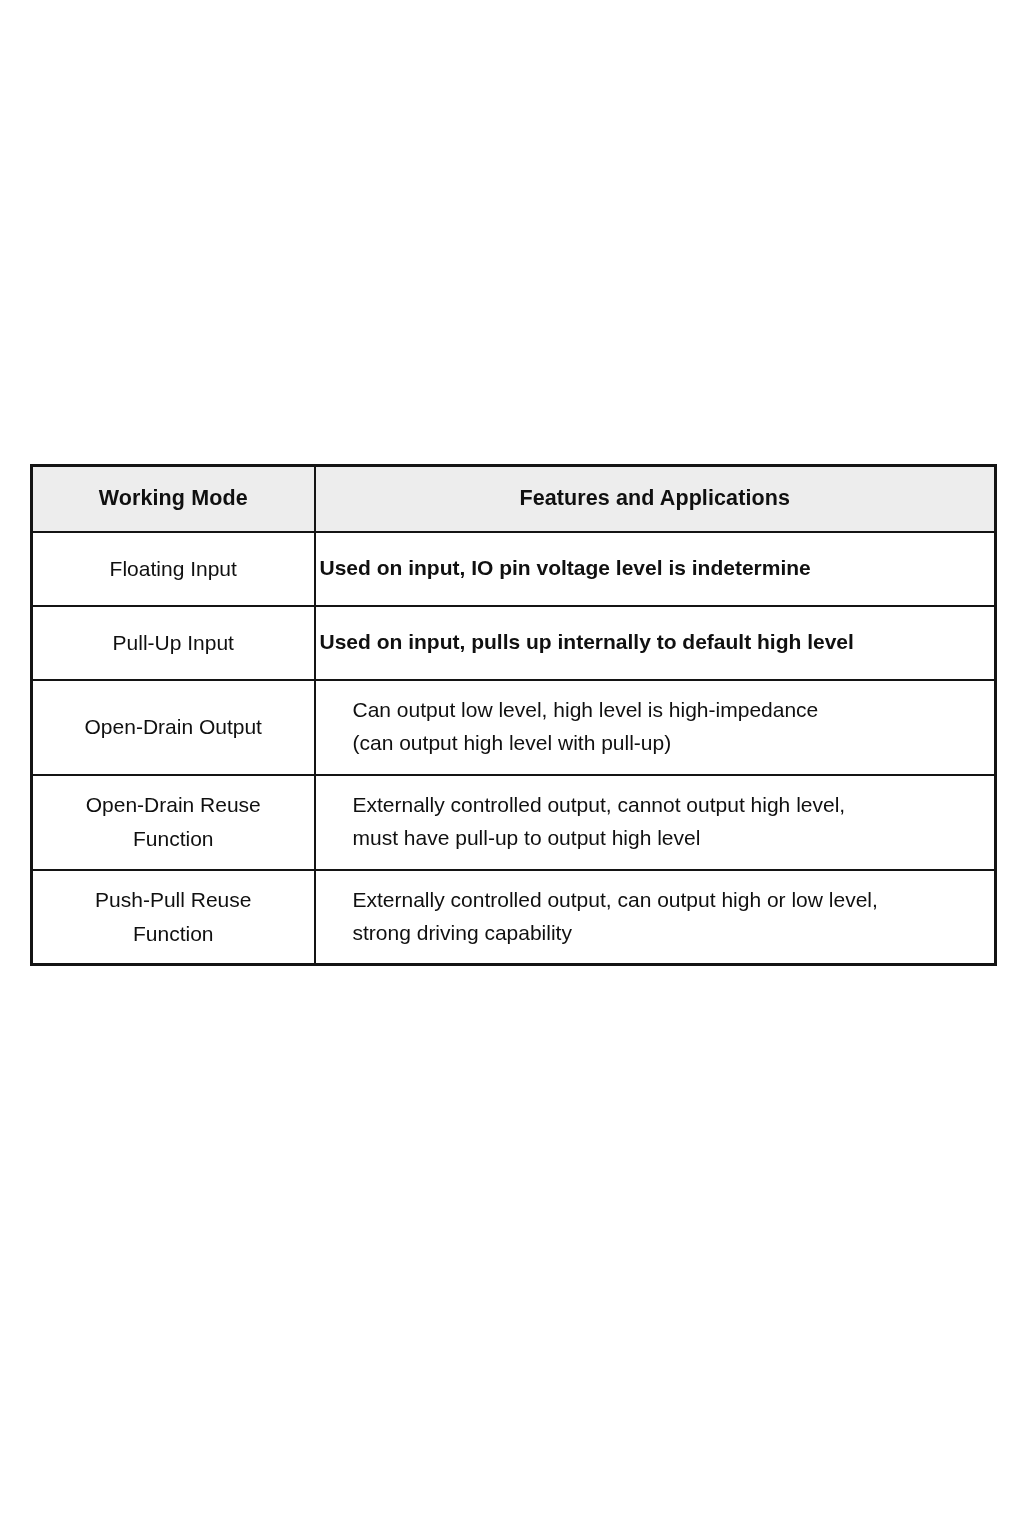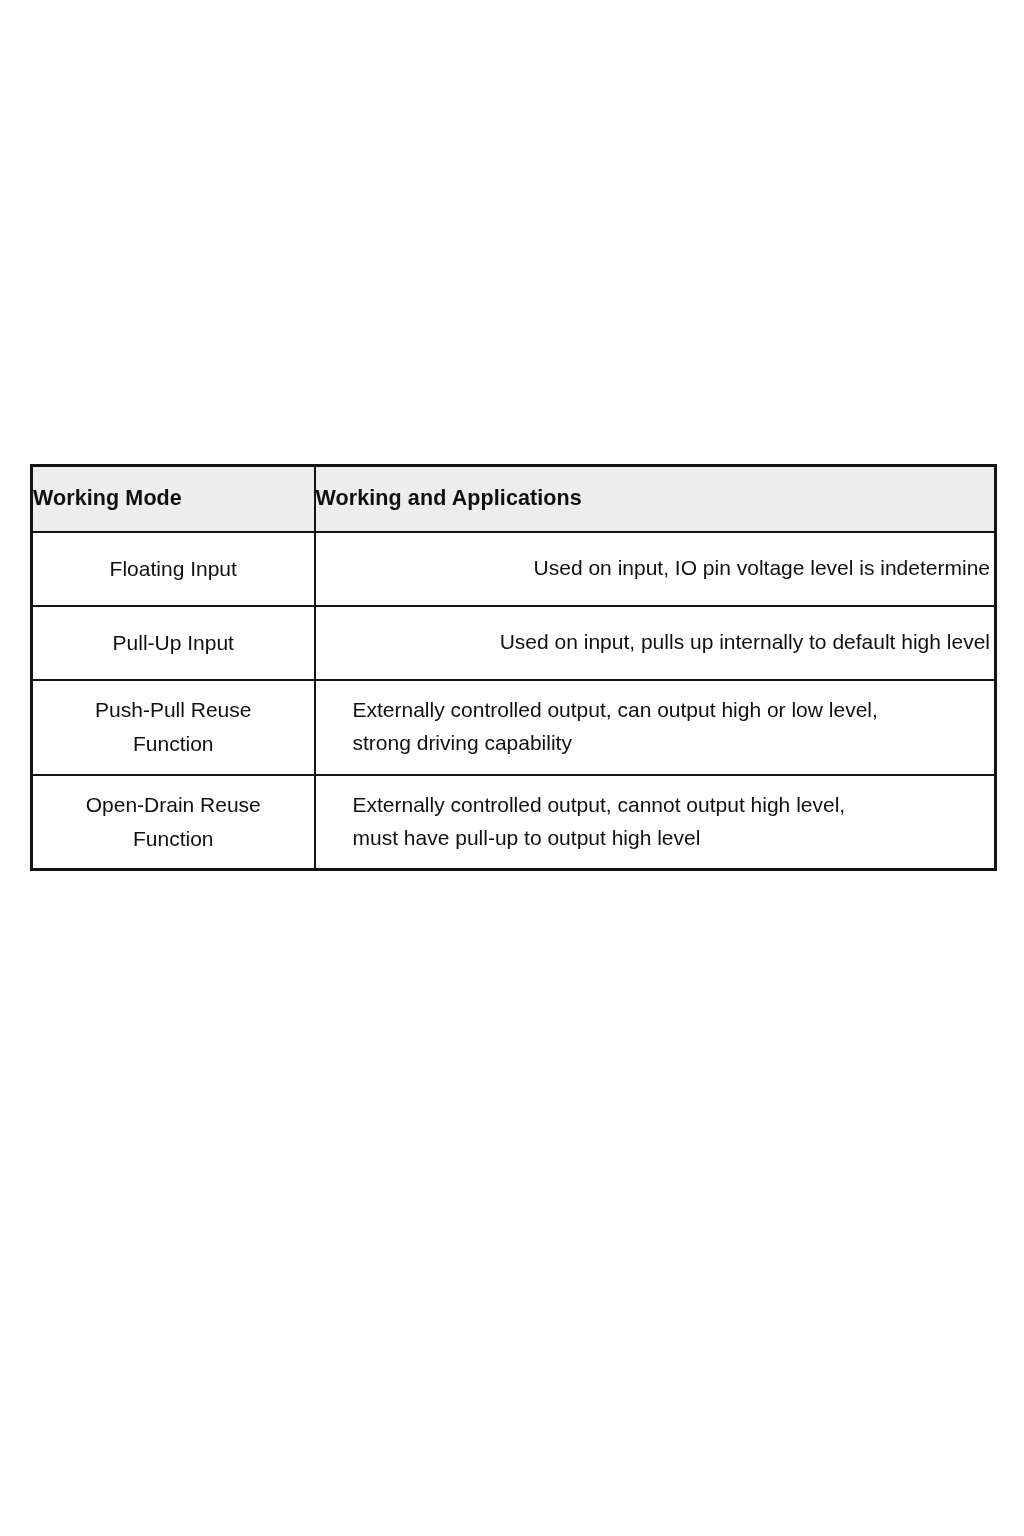--- a/index.html
+++ b/index.html
@@ -37,74 +37,81 @@
   table.modes-table th,
   table.modes-table td {
     border: 2px solid var(--border-color);
     vertical-align: middle;
   }
   table.modes-table thead tr { height: 66px; }
   table.modes-table th {
     background: var(--header-bg);
     font-weight: bold;
     font-size: 21.5px;
-    text-align: left;
+    text-align: center;
     letter-spacing: 0.1px;
   }
   table.modes-table tbody tr { height: 74px; }
   table.modes-table tbody tr.tall { height: 95px; }
   td.mode-cell {
     text-align: center;
     padding: 6px 20px;
     line-height: 1.6;
   }
   td.features-cell {
     padding: 6px 4px 6px 4px;
     line-height: 1.57;
   }
-  td.features-cell.center { text-align: right; }
+  td.features-cell.center { text-align: left; font-weight: bold; }
   td.features-cell.left { text-align: left; padding-left: 37px; padding-right: 2px; }
 </style>
 </head>
 <body>
 
 <div class="page">
   <table class="modes-table">
     <colgroup>
       <col class="col-mode">
       <col class="col-features">
     </colgroup>
     <thead>
       <tr>
         <th>Working Mode</th>
-        <th>Working and Applications</th>
+        <th>Features and Applications</th>
       </tr>
     </thead>
     <tbody>
         <tr>
           <td class="mode-cell">Floating Input</td>
           <td class="features-cell center">
             <div>Used on input, IO pin voltage level is indetermine</div>
           </td>
         </tr>
         <tr>
           <td class="mode-cell">Pull-Up Input</td>
           <td class="features-cell center">
             <div>Used on input, pulls up internally to default high level</div>
           </td>
         </tr>
         <tr class="tall">
-          <td class="mode-cell">Push-Pull Reuse Function</td>
+          <td class="mode-cell">Open-Drain Output</td>
           <td class="features-cell left">
-            <div>Externally controlled output, can output high or low level,</div>
-            <div>strong driving capability</div>
+            <div>Can output low level, high level is high-impedance</div>
+            <div>(can output high level with pull-up)</div>
           </td>
         </tr>
         <tr class="tall">
           <td class="mode-cell">Open-Drain Reuse Function</td>
           <td class="features-cell left">
             <div>Externally controlled output, cannot output high level,</div>
             <div>must have pull-up to output high level</div>
           </td>
         </tr>
+        <tr class="tall">
+          <td class="mode-cell">Push-Pull Reuse Function</td>
+          <td class="features-cell left">
+            <div>Externally controlled output, can output high or low level,</div>
+            <div>strong driving capability</div>
+          </td>
+        </tr>
       </tbody>
   </table>
 </div>
 
 </body></html>

